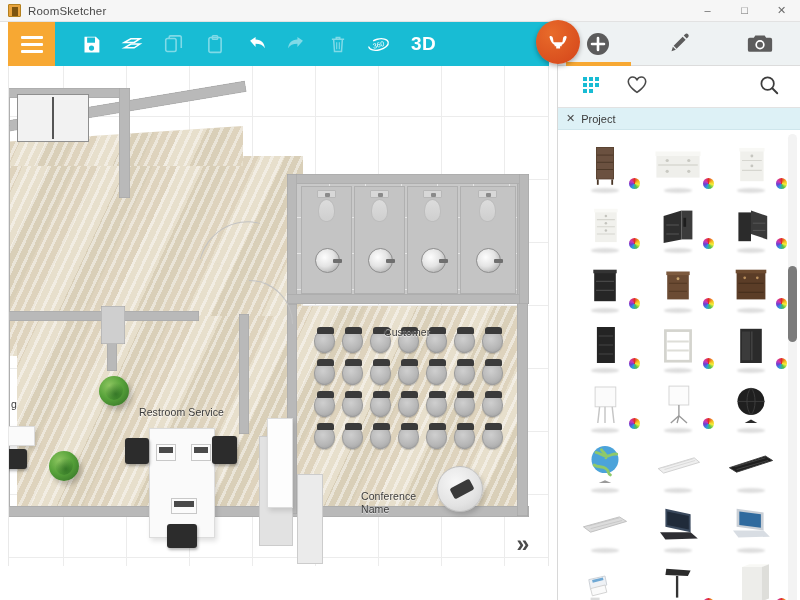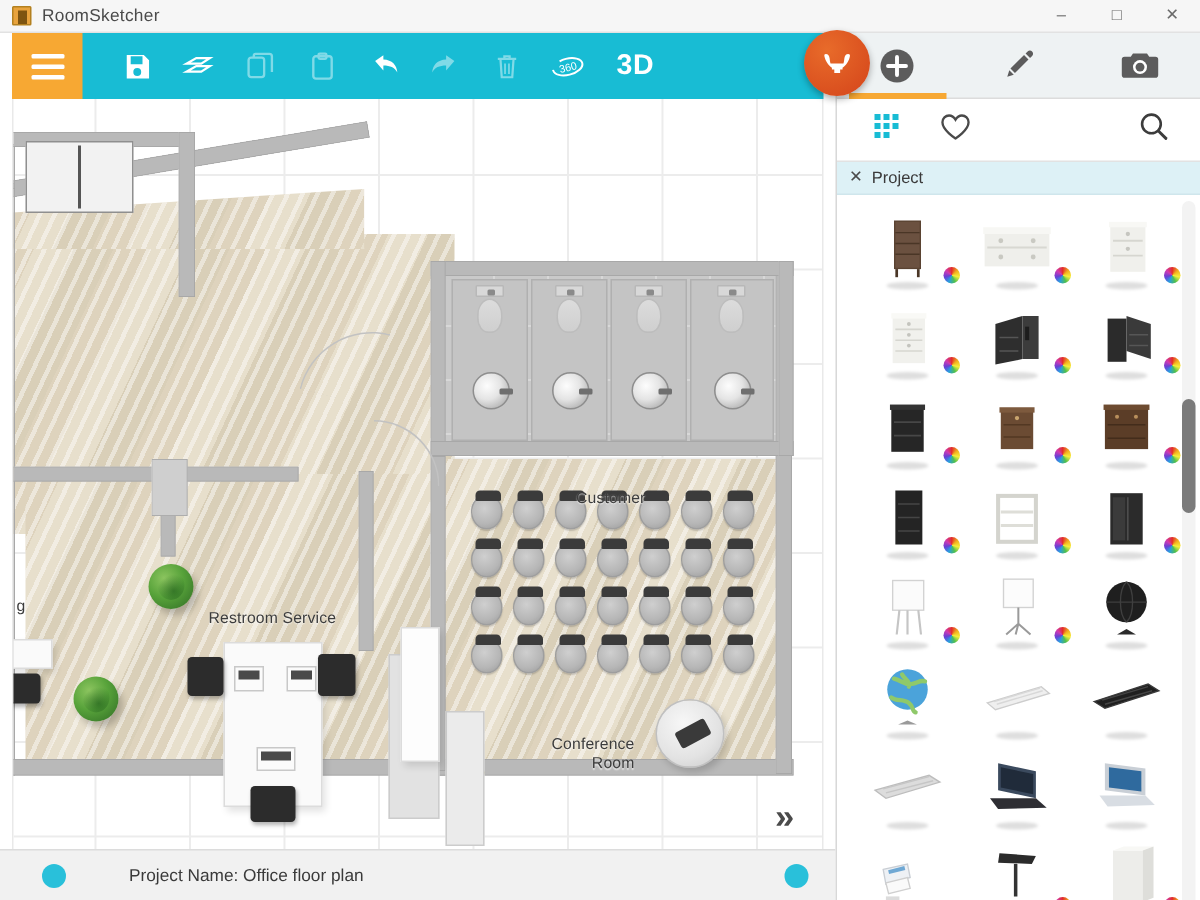--- a/index.html
+++ b/index.html
@@ -194,21 +194,21 @@
   }
   .door-swing {
     position:absolute; border:1px solid #c2c2c2; border-radius:100% 0 0 0;
     border-right:none; border-bottom:none;
   }
   .room-label {
     position:absolute; font-size:10.5px; color:#3c3c3c; white-space:nowrap;
     text-shadow:0 1px 1px rgba(255,255,255,.75);
     letter-spacing:.1px;
   }
-  .room-label.center { text-align:right; line-height:13px; }
+  .room-label.center { text-align:left; line-height:13px; }
 
   
   #statusbar {
     position:absolute; left:0; bottom:0; width:557px; height:34px;
     background:#f1f1f1; border-top:1px solid #dcdcdc;
     display:flex; align-items:center;
   }
   .status-dot {
     width:16px; height:16px; border-radius:50%; background:#29c0da; flex:0 0 auto;
   }
@@ -480,32 +480,27 @@
         <div class="food-a" style="left:298px; top:424px;"></div>
         <div class="food-b" style="left:300px; top:442px;"></div>
         <div class="tray" style="left:292px; top:462px;"></div>
         <div class="vend" style="left:296px; top:478px;"></div>
         <div class="counter" style="left:288px; top:408px; width:26px; height:90px; background:#ebebeb;"></div>
 
         <div class="desk" style="left:258px; top:352px; width:26px; height:90px; background:#fdfdfd;"></div>
 
         <div class="room-label" style="left:130px; top:340px;">Restroom Service</div>
         <div class="room-label" style="left:375px; top:260px;">Customer</div>
-        <div class="room-label center" style="left:352px; top:424px; width:62px;"><span>Conference</span><br><span>Room</span></div>
+        <div class="room-label center" style="left:352px; top:424px; width:62px;"><span>Conference</span><br><span>Name</span></div>
         <div class="room-label" style="left:2px; top:332px;">g</div>
       </div>
 
       <div id="expand-btn">»</div>
     </div>
 
-    <div id="statusbar">
-      <div class="status-dot" id="status-dot-left"></div>
-      <div id="project-name">Project Name: Office floor plan</div>
-      <div class="status-dot" id="status-dot-right"></div>
-    </div>
   </div>
 
   <div id="panel">
 
     <div id="panel-tabs">
       <div id="fab">
         <svg width="24" height="24" viewBox="0 0 24 24">
           <path fill="#fff" d="M4.5 6c1.6 0 2.4 1.3 2.6 3 .2 1.6.3 2.6.6 3.3h8.6c.3-.7.4-1.7.6-3.3.2-1.7 1-3 2.6-3 .8 0 1.3.6 1.1 1.5-.6 3-2.4 6.2-4.9 7.6v1.2h-1.6v2.3h-3.9v-2.3H8.6v-1.2C6.1 13.7 4.3 10.5 3.6 7.5 3.4 6.6 3.8 6 4.5 6z"></path>
         </svg>
       </div>

